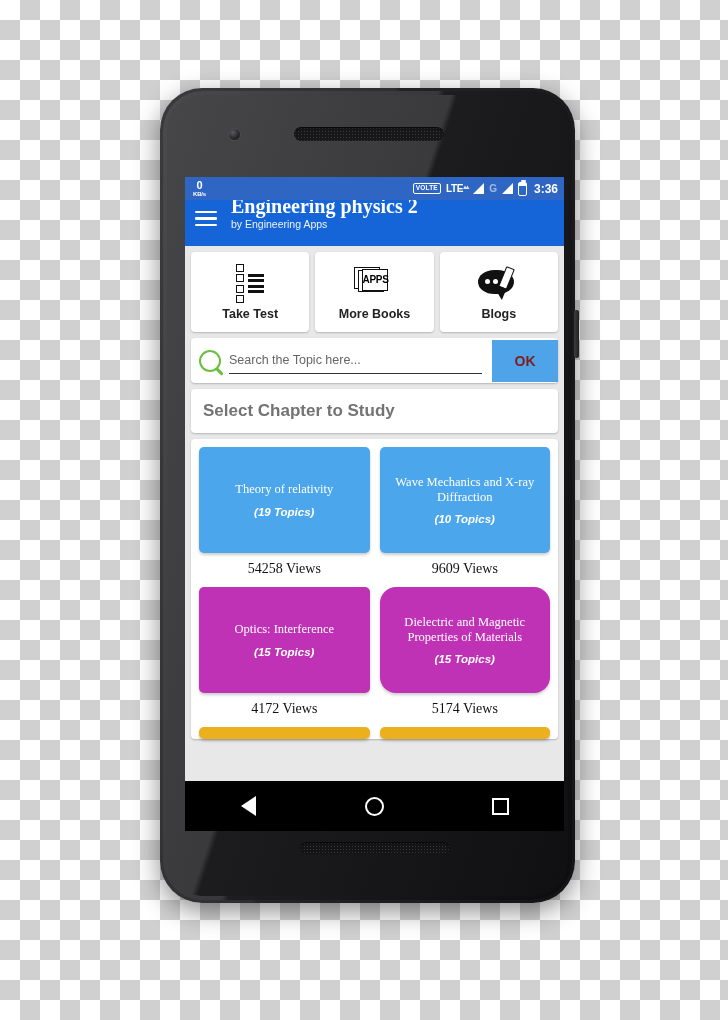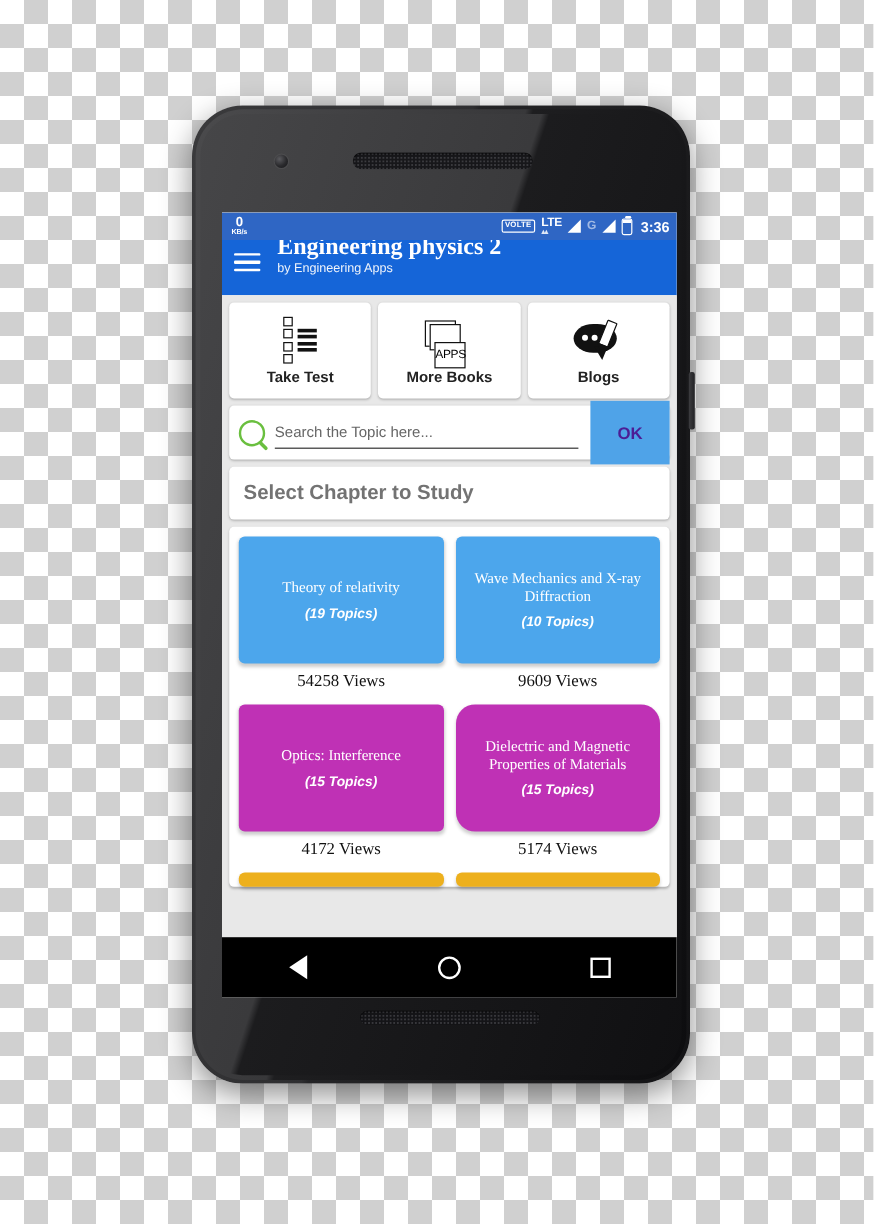--- a/index.html
+++ b/index.html
@@ -97,21 +97,21 @@
   .net-speed .u{ font-size:6px; font-weight:700; letter-spacing:-.2px; }
   #status-right{
     margin-left:auto;
     display:flex; align-items:center; gap:5px;
   }
   .volte-badge{
     border:1.4px solid #fff; border-radius:2px;
     font-size:6.5px; font-weight:700; letter-spacing:.2px;
     padding:1px 2px; line-height:1;
   }
-  .lte-group{ display:flex; flex-direction:column; align-items:flex-start; line-height:1; }
+  .lte-group{ display:flex; flex-direction:row; align-items:flex-start; line-height:1; }
   .lte-group .lt{ font-size:10px; font-weight:700; letter-spacing:-.3px; }
   .lte-group .ar{ font-size:7px; letter-spacing:-1px; opacity:.85; margin-top:-1px; }
   .sig-tri{
     width:0;height:0;
     border-left:11px solid transparent;
     border-bottom:11px solid #ffffff;
   }
   .g-label{ font-size:10px; font-weight:700; opacity:.55; }
   .battery-ic{
     width:9px;height:14px;border:1.4px solid #fff;border-radius:2px;
@@ -170,23 +170,23 @@
 
   
   .apps-icon{ position:relative; width:40px; height:34px; }
   .apps-icon .sheet{
     position:absolute; border:1.8px solid #111; background:#fff;
     width:26px; height:22px;
   }
   .apps-icon .s1{ left:0; top:0; }
   .apps-icon .s2{ left:4px; top:3px; }
   .apps-icon .s3{
-    left:8px; top:18px; display:flex;
+    left:8px; top:2px; display:flex;
     align-items:center; justify-content:center;
-    font-size:10px; font-weight:400; letter-spacing:-.3px;text-align:center;
+    font-size:10px; font-weight:700; letter-spacing:-.3px;text-align:center;
   }
 
   
   .blog-icon{ position:relative; width:42px; height:32px; }
   .blog-bubble{
     position:absolute; left:0; top:2px;
     width:36px; height:24px; border-radius:50%/55%;
     background:#111;
   }
   .blog-tail{
@@ -237,22 +237,22 @@
   }
   #search-input{
     flex:1; border:none; border-bottom:1.4px solid #333;
     height:26px; font-size:12.5px; color:#555;
     outline:none; background:transparent;
     font-family:"Liberation Sans", sans-serif;
     margin-right:10px;
   }
   #search-input::placeholder{ color:#666; }
   #ok-button{
-    background:#4fa3e8; color:#4c1d95; border:none;
-    width:66px; height:53px;
+    background:#4fa3e8; color:#7f1d1d; border:none;
+    width:66px; height:42px;
     font-size:14px; font-weight:700; cursor:pointer;
     font-family:"Liberation Sans", sans-serif;
   }
 
   
   #chapter-header{
     margin-top:6px;
     background:#fff; border-radius:4px;
     box-shadow:0 1px 2px rgba(0,0,0,.22);
     height:44px; display:flex; align-items:center;

